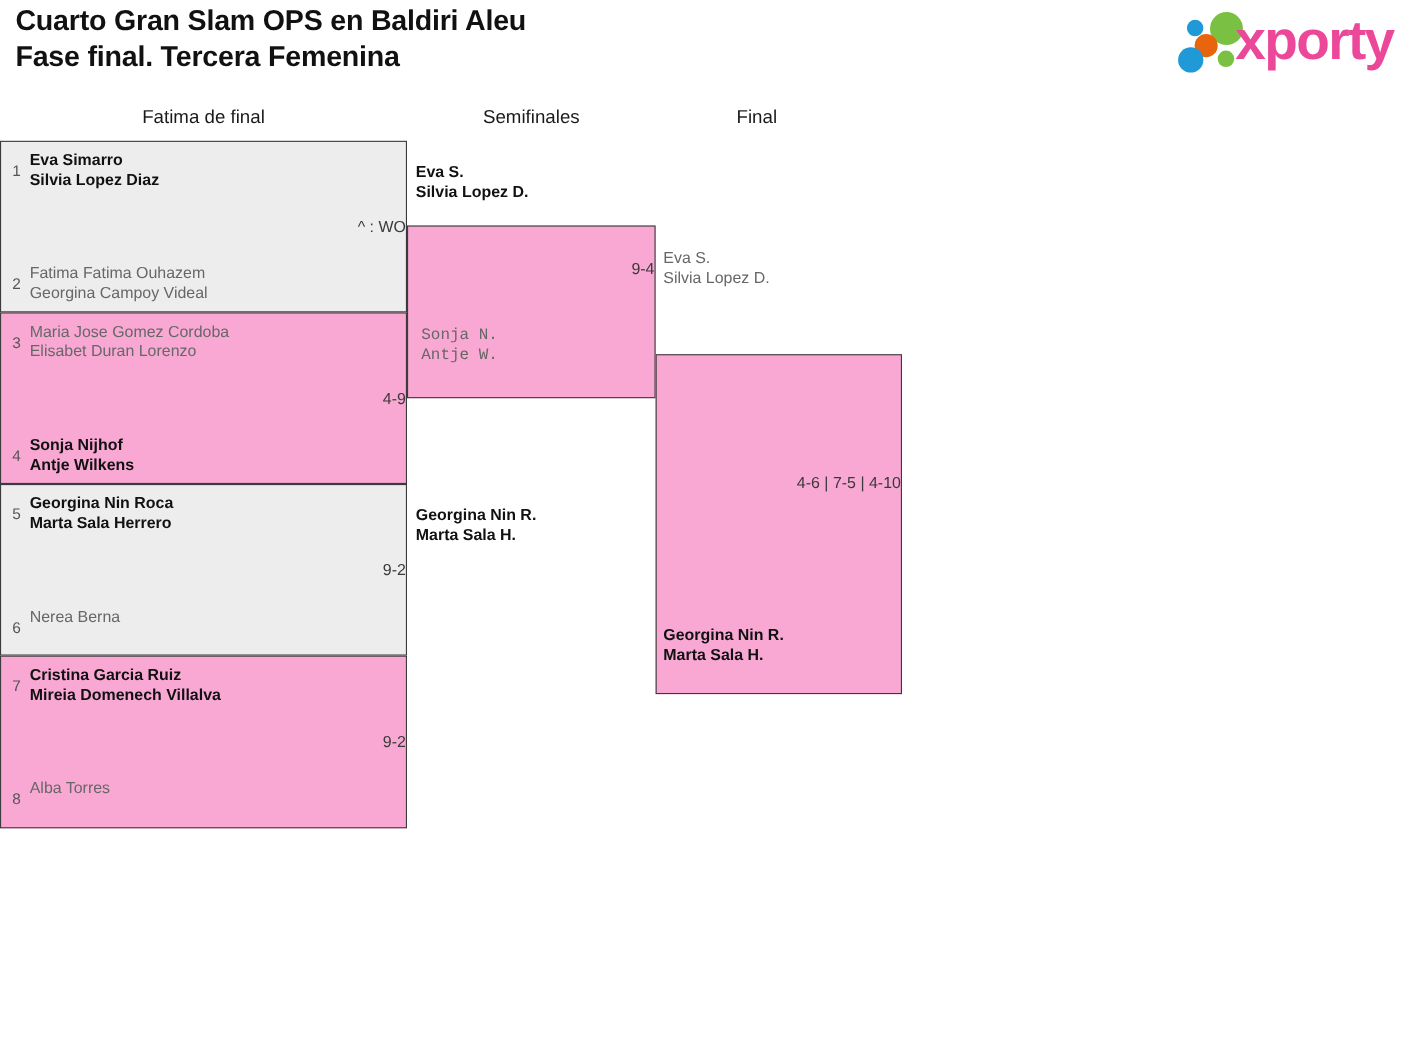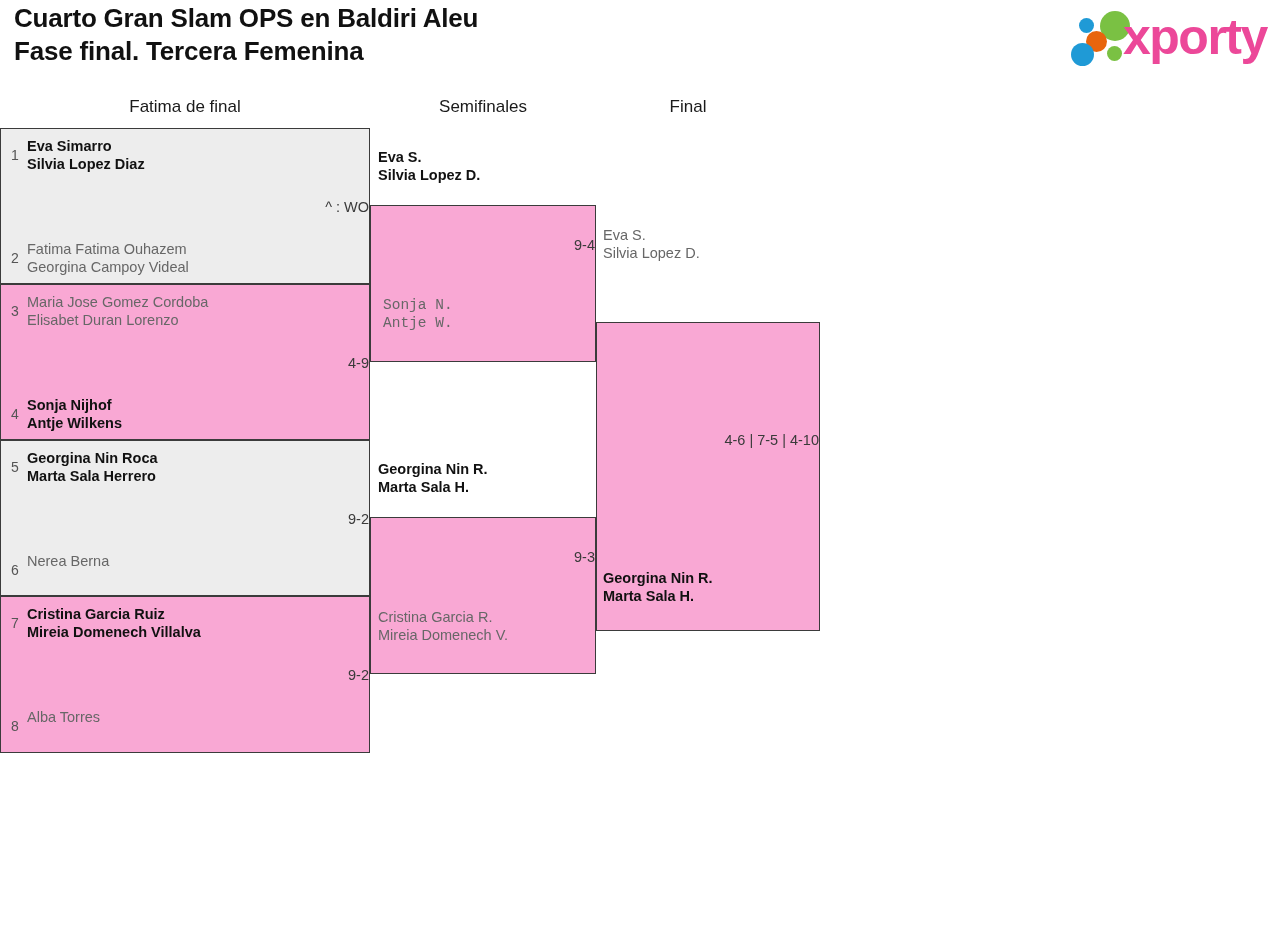--- a/index.html
+++ b/index.html
@@ -259,29 +259,20 @@
 
   <div class="match" style="left:370px; top:460px; width:226px; height:38px;">
     <div class="team winner" style="top:0px; height:36px; padding-left:8px;">
       <div class="players">
         <div class="pl">Georgina Nin R.</div>
         <div class="pl">Marta Sala H.</div>
       </div>
     </div>
   </div>
 
-  <div class="match boxed plain" style="left:370px; top:517px; width:226px; height:157px;">
-    <div class="score" style="top:30px;">9-3</div>
-    <div class="team loser" style="top:90px; height:36px; padding-left:7px;">
-      <div class="players">
-        <div class="pl">Cristina Garcia R.</div>
-        <div class="pl">Mireia Domenech V.</div>
-      </div>
-    </div>
-  </div>
 
   <div class="match" style="left:596px; top:226px; width:224px; height:38px;">
     <div class="team loser" style="top:0px; height:36px; padding-left:7px;">
       <div class="players">
         <div class="pl">Eva S.</div>
         <div class="pl">Silvia Lopez D.</div>
       </div>
     </div>
   </div>
 

